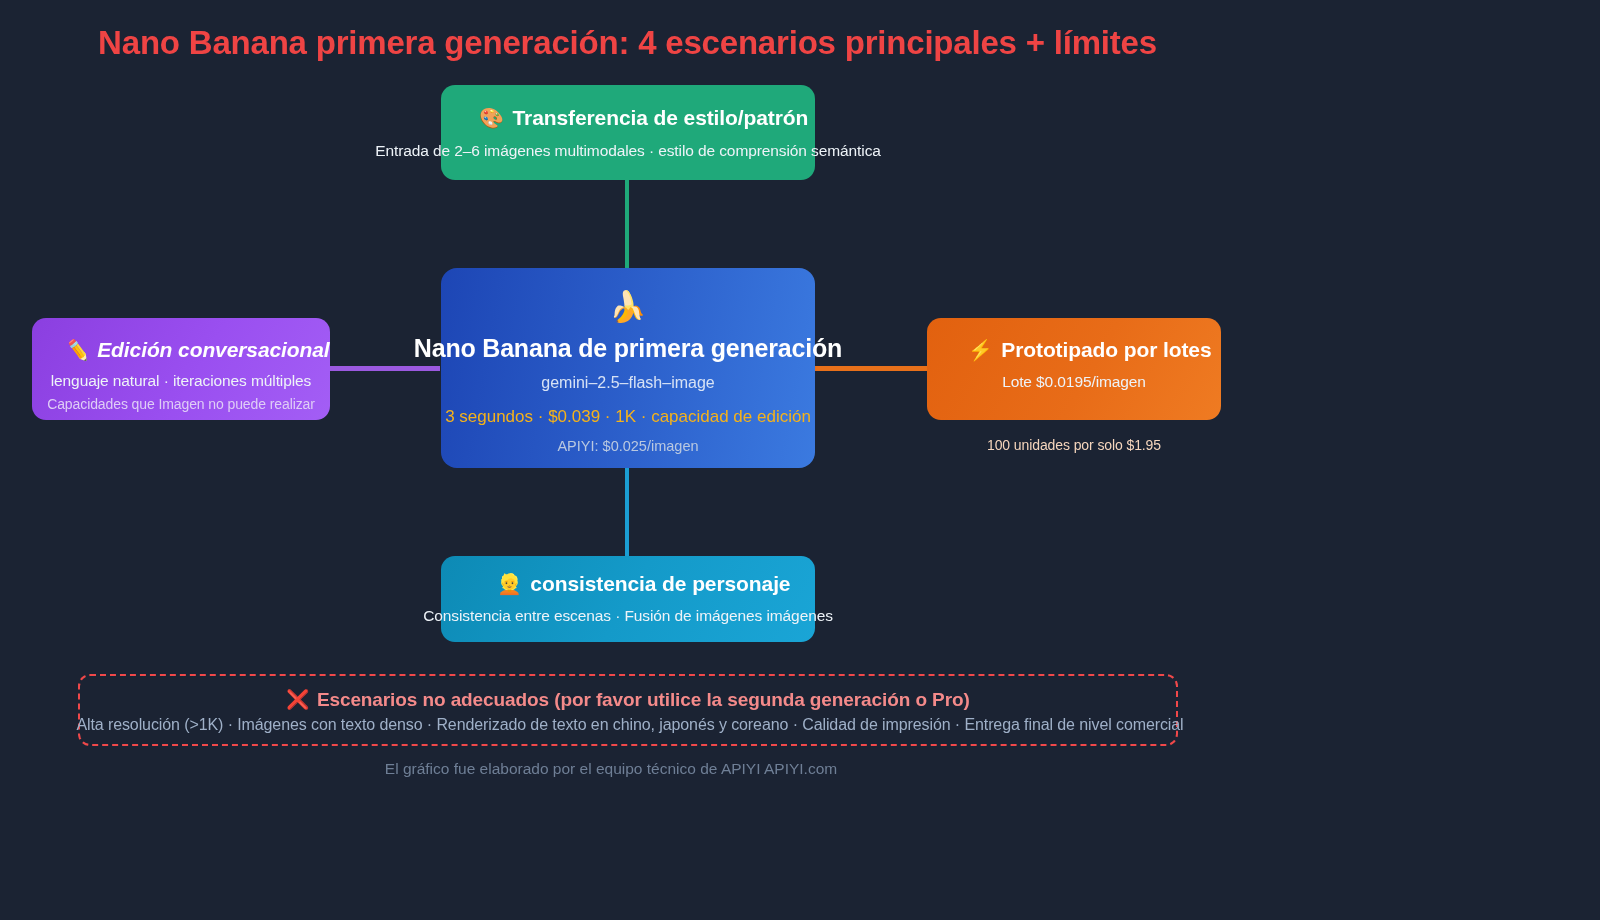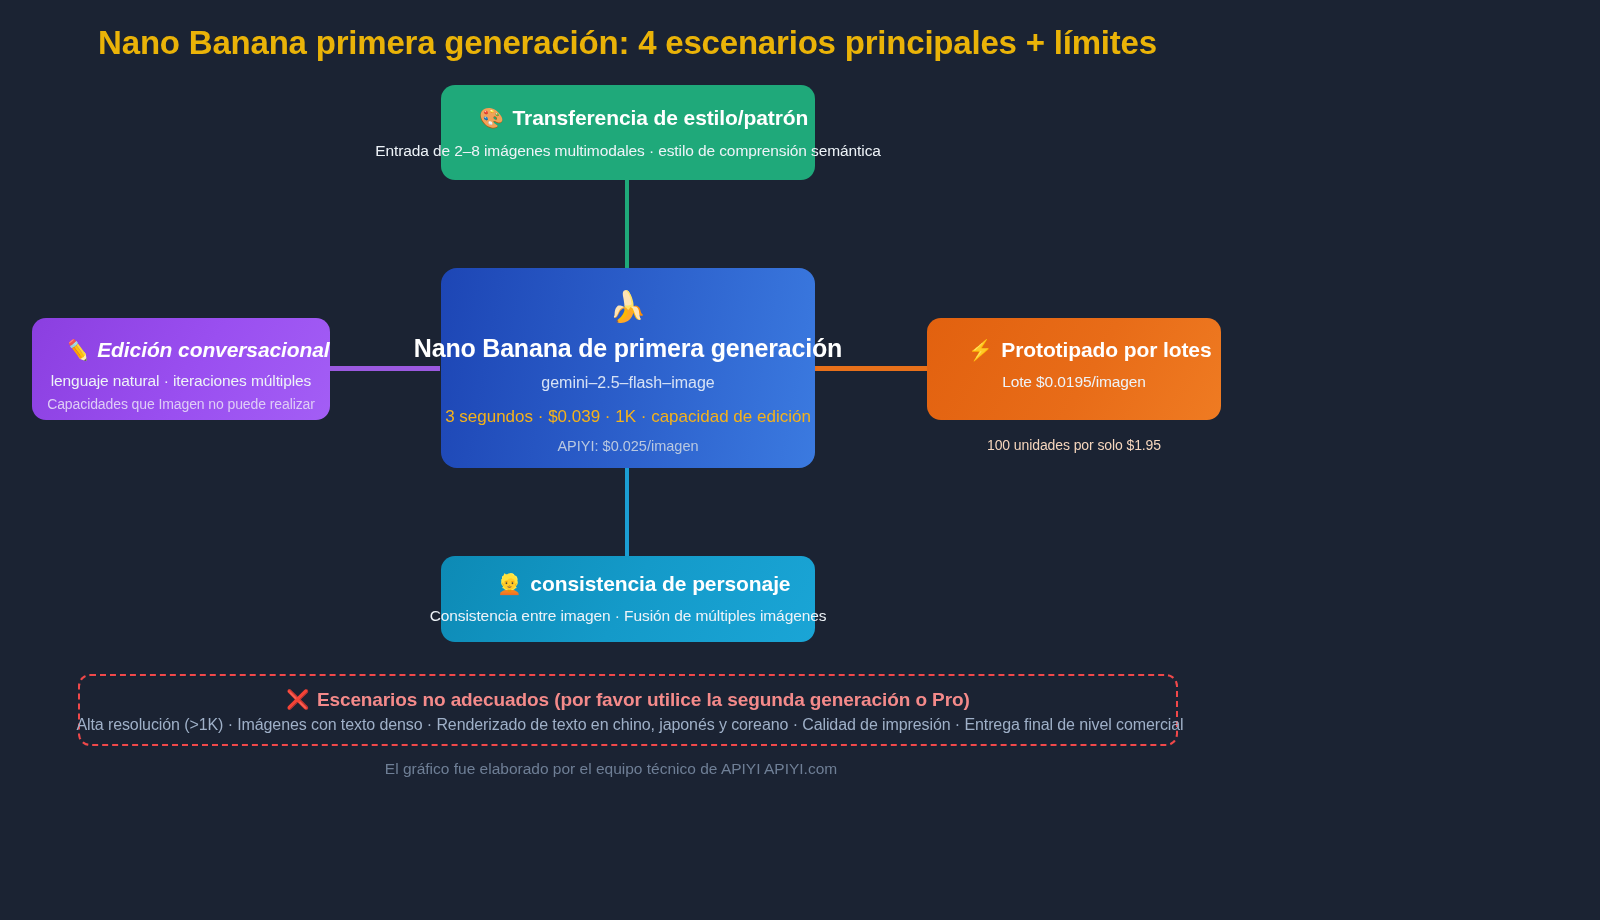--- a/index.html
+++ b/index.html
@@ -21,21 +21,21 @@
 
   
   .page-title {
     position: absolute;
     left: 0;
     top: 24px;
     width: 1255px;
     text-align: center;
     font-size: 33px;
     font-weight: bold;
-    color: #eab308;
+    color: #ef4444;
     letter-spacing: -0.2px;
     white-space: nowrap;
   }
 
   
   .connector { position: absolute; }
   .conn-v { width: 4px; }
   .conn-h { height: 5px; }
 
   .conn-top    { left: 625px; top: 178px;  height: 90px;  background: #1fa97a; }
@@ -190,21 +190,21 @@
 
   <div class="connector conn-v conn-top"></div>
   <div class="connector conn-v conn-bottom"></div>
   <div class="connector conn-h conn-left"></div>
   <div class="connector conn-h conn-right"></div>
 
   <div class="node node-style">
     <div class="node-title">
       <span class="emoji">🎨</span><span>Transferencia de estilo/patrón</span>
     </div>
-    <div class="node-sub">Entrada de 2–8 imágenes multimodales · estilo de comprensión semántica</div>
+    <div class="node-sub">Entrada de 2–6 imágenes multimodales · estilo de comprensión semántica</div>
   </div>
 
   <div class="node node-center">
     <div class="banana">🍌</div>
     <div class="center-title">Nano Banana de primera generación</div>
     <div class="center-model">gemini–2.5–flash–image</div>
     <div class="center-specs">3 segundos · $0.039 · 1K · capacidad de edición</div>
     <div class="center-price">APIYI: $0.025/imagen</div>
   </div>
 
@@ -221,21 +221,21 @@
       <span class="emoji">⚡</span><span>Prototipado por lotes</span>
     </div>
     <div class="node-sub">Lote $0.0195/imagen</div>
     <div class="node-sub2">100 unidades por solo $1.95</div>
   </div>
 
   <div class="node node-char">
     <div class="node-title">
       <span class="emoji">👱</span><span>consistencia de personaje</span>
     </div>
-    <div class="node-sub">Consistencia entre imagen · Fusión de múltiples imágenes</div>
+    <div class="node-sub">Consistencia entre escenas · Fusión de imágenes imágenes</div>
   </div>
 
   <div class="warning-box"></div>
   <div class="warning-title">
     <span class="x-mark">❌</span><span>Escenarios no adecuados (por favor utilice la segunda generación o Pro)</span>
   </div>
   <div class="warning-sub">Alta resolución (&gt;1K) · Imágenes con texto denso · Renderizado de texto en chino, japonés y coreano · Calidad de impresión · Entrega final de nivel comercial</div>
 
   <div class="footer-note">El gráfico fue elaborado por el equipo técnico de APIYI APIYI.com</div>
 

